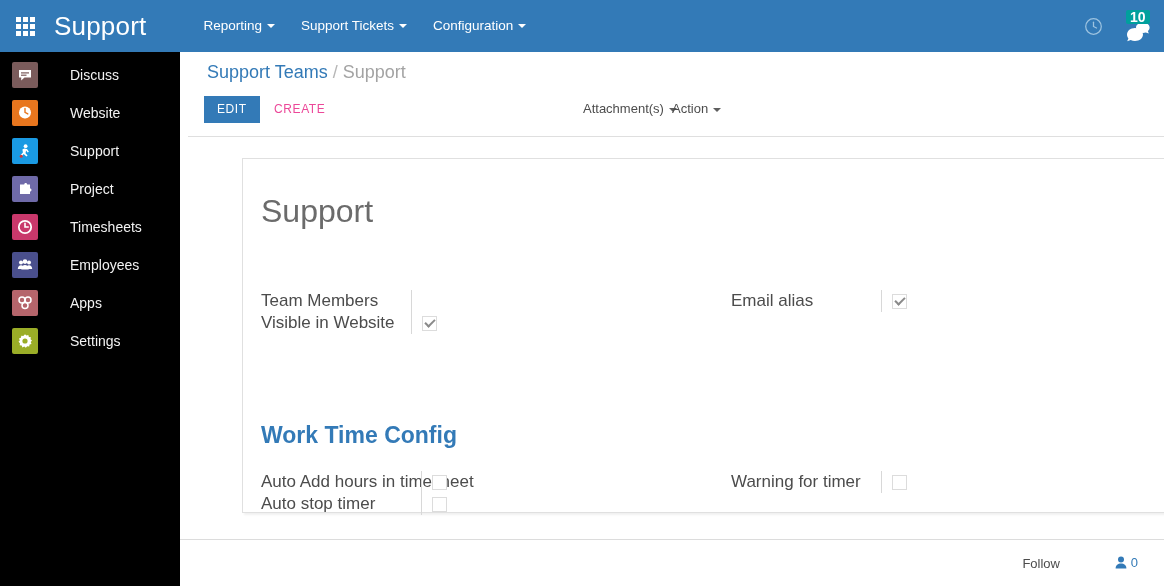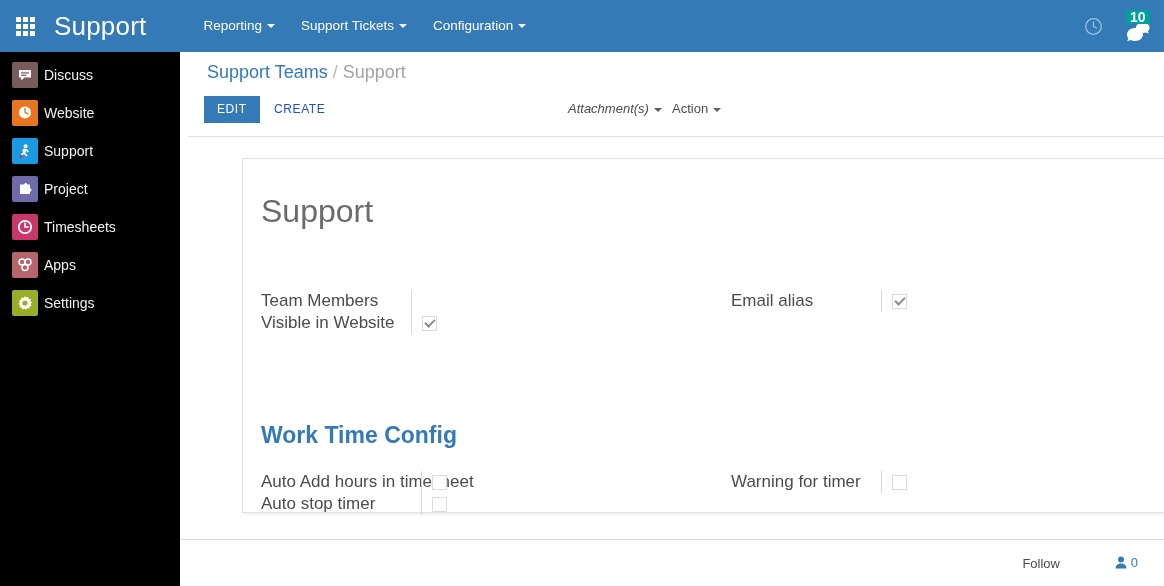--- a/index.html
+++ b/index.html
@@ -116,21 +116,21 @@
     border-radius: 2px;
     flex: 0 0 26px;
     display: flex; align-items: center; justify-content: center;
     position: relative;
     overflow: hidden;
   }
   .side-icon svg { display: block; }
   .side-label {
     color: #f2f2f2;
     font-size: 14px;
-    margin-left: 6px;
+    margin-left: 32px;
     white-space: nowrap;
   }
 
   
   #content {
     position: absolute;
     top: 52px; left: 180px;
     width: 984px; height: 534px;
     background: #ffffff;
     padding-left: 8px;
@@ -160,37 +160,37 @@
     letter-spacing: 0.6px;
     padding: 6px 13px 7px;
     border: none;
     cursor: pointer;
     font-family: "Liberation Sans", sans-serif;
   }
   #btn-create {
     position: absolute;
     left: 74px; top: 44px;
     background: transparent;
-    color: #1d4ed8;
+    color: #ec4899;
     font-size: 12px;
     letter-spacing: 0.6px;
     padding: 6px 12px 7px;
     border: none;
     cursor: pointer;
     font-family: "Liberation Sans", sans-serif;
   }
   .cp-dropdown {
     position: absolute;
     top: 49px;
     font-size: 13px;
     color: #4c4c4c;
     cursor: pointer;
     white-space: nowrap;
   }
-  #dd-attachments { left: 380px; font-style: italic; }
+  #dd-attachments { left: 395px; }
   #dd-action { left: 484px; }
   .cp-dropdown .caret {
     display: inline-block;
     margin-left: 5px;
     width: 0; height: 0;
     border-left: 4px solid transparent;
     border-right: 4px solid transparent;
     border-top: 4px solid #5e5e5e;
     vertical-align: middle;
   }
@@ -412,20 +412,33 @@
   <div class="side-item">
     <span class="side-icon" style="background:#c9386b;">
       <svg width="18" height="18" viewBox="0 0 18 18">
           <circle cx="9" cy="9" r="6.2" fill="none" stroke="#ffffff" stroke-width="1.8"></circle>
           <path d="M9 5.2 V9 H12.2" stroke="#ffffff" stroke-width="1.6" fill="none" stroke-linecap="round"></path>
         </svg>
     </span>
     <span class="side-label">Timesheets</span>
   </div>
 
+  <div class="side-item">
+    <span class="side-icon" style="background:#4a4f8c;">
+      <svg width="18" height="18" viewBox="0 0 18 18">
+        <circle cx="5" cy="6.4" r="2" fill="#ffffff"></circle>
+          <path d="M1.8 13 C1.8 10.6 3.2 9.2 5 9.2 C6.8 9.2 8.2 10.6 8.2 13 Z" fill="#ffffff"></path>
+        <circle cx="13" cy="6.4" r="2" fill="#ffffff"></circle>
+          <path d="M9.8 13 C9.8 10.6 11.2 9.2 13 9.2 C14.8 9.2 16.2 10.6 16.2 13 Z" fill="#ffffff"></path>
+        <circle cx="9" cy="5.6" r="2.3" fill="#ffffff"></circle>
+          <path d="M5.3 13.6 C5.3 10.7 7 9 9 9 C11 9 12.7 10.7 12.7 13.6 Z" fill="#ffffff"></path>
+      </svg>
+    </span>
+    <span class="side-label">Employees</span>
+  </div>
 
   <div class="side-item">
     <span class="side-icon" style="background:#b5656b;">
       <svg width="18" height="18" viewBox="0 0 18 18">
           <circle cx="6" cy="6" r="3" fill="none" stroke="#ffffff" stroke-width="1.5"></circle>
           <circle cx="12" cy="6" r="3" fill="none" stroke="#ffffff" stroke-width="1.5"></circle>
           <circle cx="9" cy="11.5" r="3" fill="none" stroke="#ffffff" stroke-width="1.5"></circle>
         </svg>
     </span>
     <span class="side-label">Apps</span>

